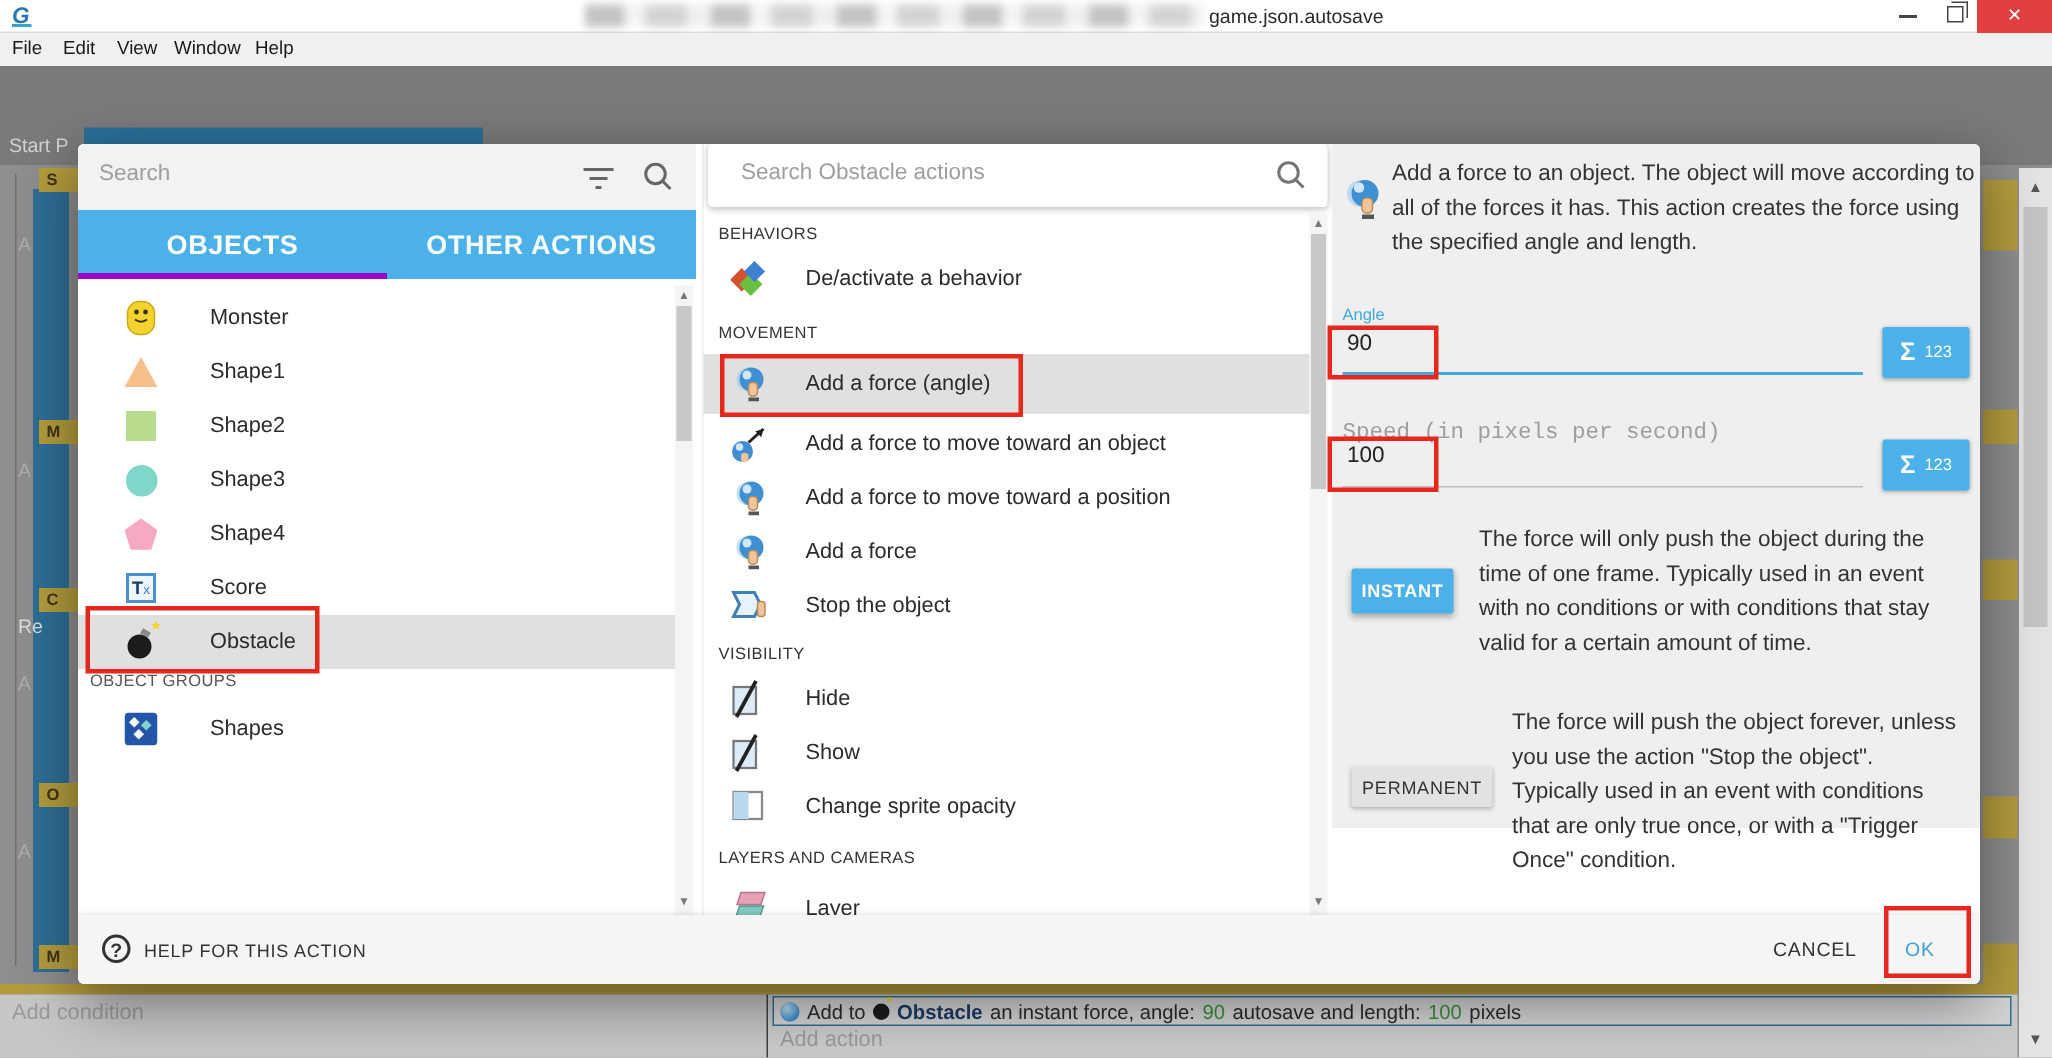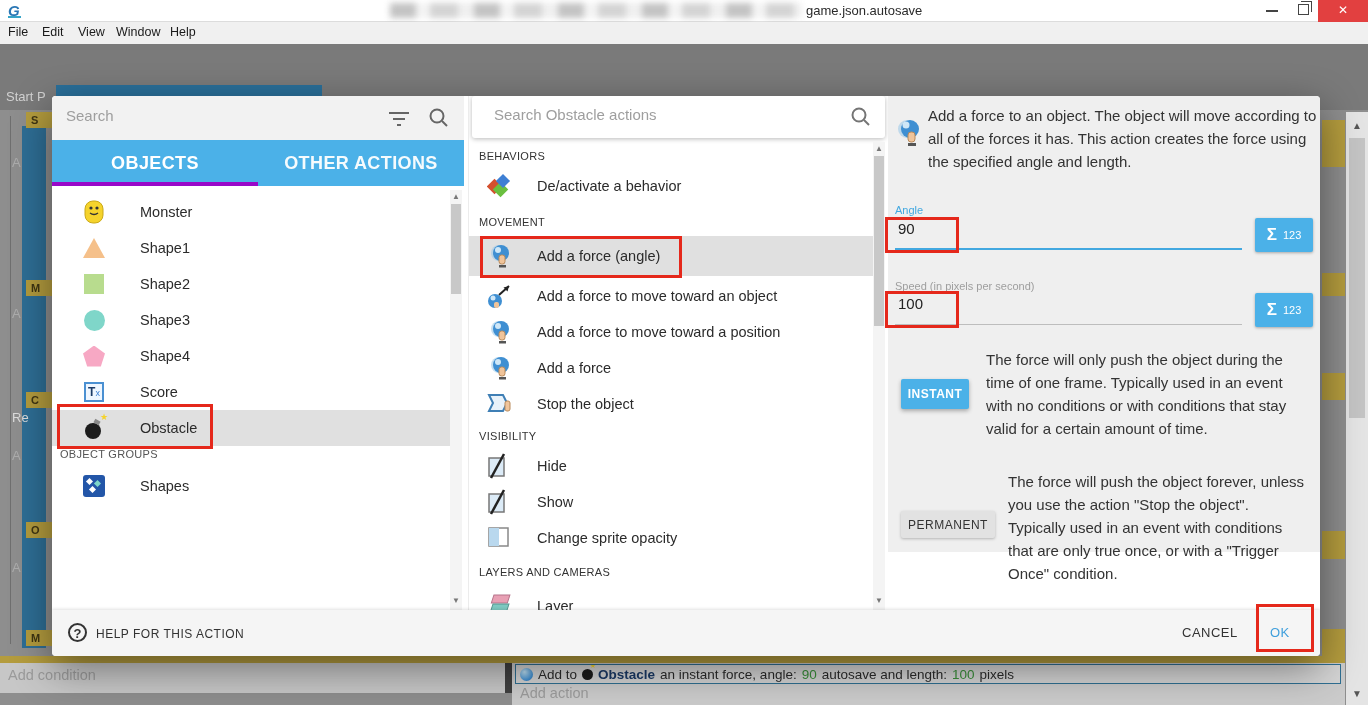--- a/index.html
+++ b/index.html
@@ -42,21 +42,21 @@
 
   
   .tree-line { left:10px; top:116px; width:1px; height:528px; background:#6f6f6f; }
   .ev-blue { left:22px; top:126px; width:24px; height:522px; background:#2e6e95; }
   .gold { background:#b49c3e; color:#3f3513; font-size:11px; font-weight:bold; line-height:16px; padding-left:5px; overflow:hidden; }
   .ev-frag { font-size:13px; color:#adadad; }
   .gold-r { left:1322px; width:23px; background:#b49c3e; }
 
   
   .bot-gold { left:0; top:656px; width:1345px; height:7px; background:#b49c3e; }
-  .bot-cond { left:0; top:663px; width:512px; height:30px; background:#c7c7c7; border-right:7px solid #404040; }
+  .bot-cond { left:0; top:663px; width:512px; height:42px; background:#c7c7c7; border-right:1px solid #404040; }
   .bot-act  { left:512px; top:663px; width:833px; height:42px; background:#cbcbcb; }
   .ghost-label { font-size:14.5px; color:#9b9b9b; }
   .action-row { left:3px; top:1px; width:826px; height:20px; background:#d4d4d4; border:1px solid #2f6f92; display:flex; align-items:center; gap:5px; padding-left:4px; font-size:13.5px; color:#2b2b2b; white-space:nowrap; overflow:hidden; }
   .seg-obj { font-weight:bold; color:#1b3a66; }
   .seg-num { color:#3a8f3a; }
   .mini-sphere { width:13px; height:13px; border-radius:50%; background:radial-gradient(circle at 35% 30%, #bfe3f7, #3f8fd2 70%, #1d5f9e); flex:0 0 auto; }
   .mini-bomb { width:11px; height:11px; border-radius:50%; background:#1c1c1c; position:relative; flex:0 0 auto; }
   .mini-bomb::after { content:"★"; position:absolute; right:-3px; top:-7px; font-size:7px; color:#f5d32c; }
 
   
@@ -84,21 +84,21 @@
 
   .mp { left:416px; top:0; width:420px; height:514px; background:#fff; overflow:hidden; border-left:1px solid #ececec; }
   .mp-search { position:absolute; left:3px; top:0; width:413px; height:42px; background:#fff; border-radius:3px; box-shadow:0 1px 5px rgba(0,0,0,.28);padding-left:32px; }
   .act-row { position:absolute; left:0; width:404px; height:36px; display:flex; align-items:center; }
   .act-row .ic { width:26px; height:26px; margin-left:18px; position:relative; flex:0 0 auto; }
   .act-row .lbl { margin-left:24px; font-size:14.5px; color:#2b2b2b; }
 
   .rp { left:836px; top:0; width:432px; height:456px; background:#efefef; }
   .desc-text { position:absolute; left:40px; top:8px; width:390px; font-size:15px; line-height:23px; color:#333; }
   .fld-label-focus { font-size:11px; color:#42a8e0; }
-  .fld-label { font-size:11px; color:#9e9e9e; }
+  .fld-label { font-size:15px; color:#9e9e9e;font-family:Liberation Mono, monospace; }
   .fld-input { border:none; outline:none; background:transparent; font-size:15px; color:#222; width:330px; font-family:"Liberation Sans",sans-serif; }
   .sigma-btn { position:absolute; width:58px; height:34px; background:#4bb1e8; border-radius:2px; box-shadow:0 1px 3px rgba(0,0,0,.3); color:#fff; display:flex; align-items:center; justify-content:center; gap:6px; }
   .sigma-btn .sg { font-size:17px; font-weight:bold; }
   .sigma-btn .nm { font-size:11px; }
   .btn-instant { position:absolute; left:13px; top:283px; width:68px; height:30px; background:#4bb1e8; border:none; border-radius:2px; box-shadow:0 2px 4px rgba(0,0,0,.3); color:#fff; font-size:12px; font-weight:bold; letter-spacing:.5px; font-family:"Liberation Sans",sans-serif; }
   .btn-permanent { position:absolute; left:13px; top:415px; width:94px; height:27px; background:#e2e2e2; border:none; border-radius:2px; box-shadow:0 1px 3px rgba(0,0,0,.25); color:#333; font-size:12px; letter-spacing:.5px; font-family:"Liberation Sans",sans-serif; }
   .para { position:absolute; font-size:15px; line-height:23px; color:#333; }
 
   .footer { left:0; top:514px; width:1268px; height:46px; background:#f5f5f5; box-shadow:0 -1px 3px rgba(0,0,0,.12); }
   .help-circle { position:absolute; left:16px; top:13px; width:19px; height:19px; border:2px solid #333; border-radius:50%; color:#333; font-size:13px; font-weight:bold; text-align:center; line-height:18px; }

